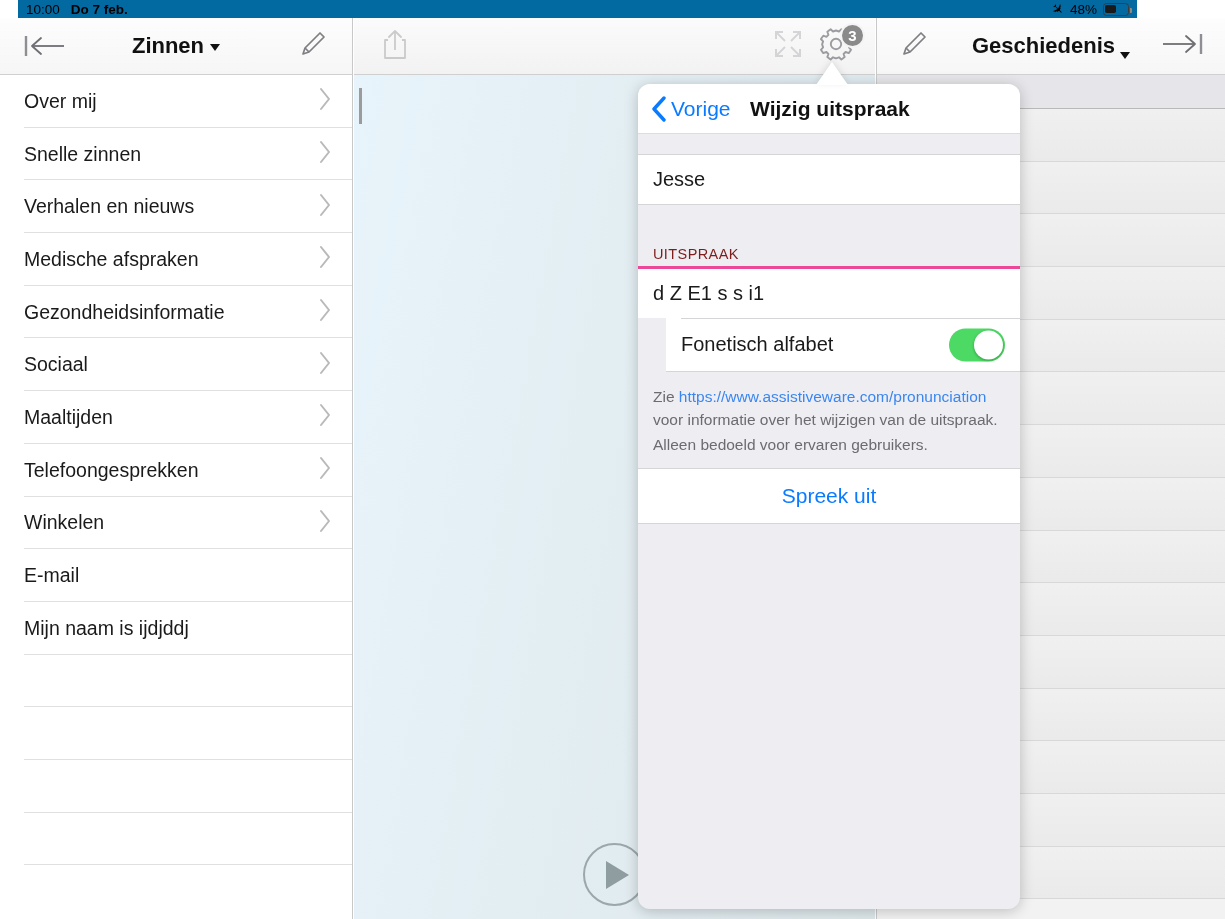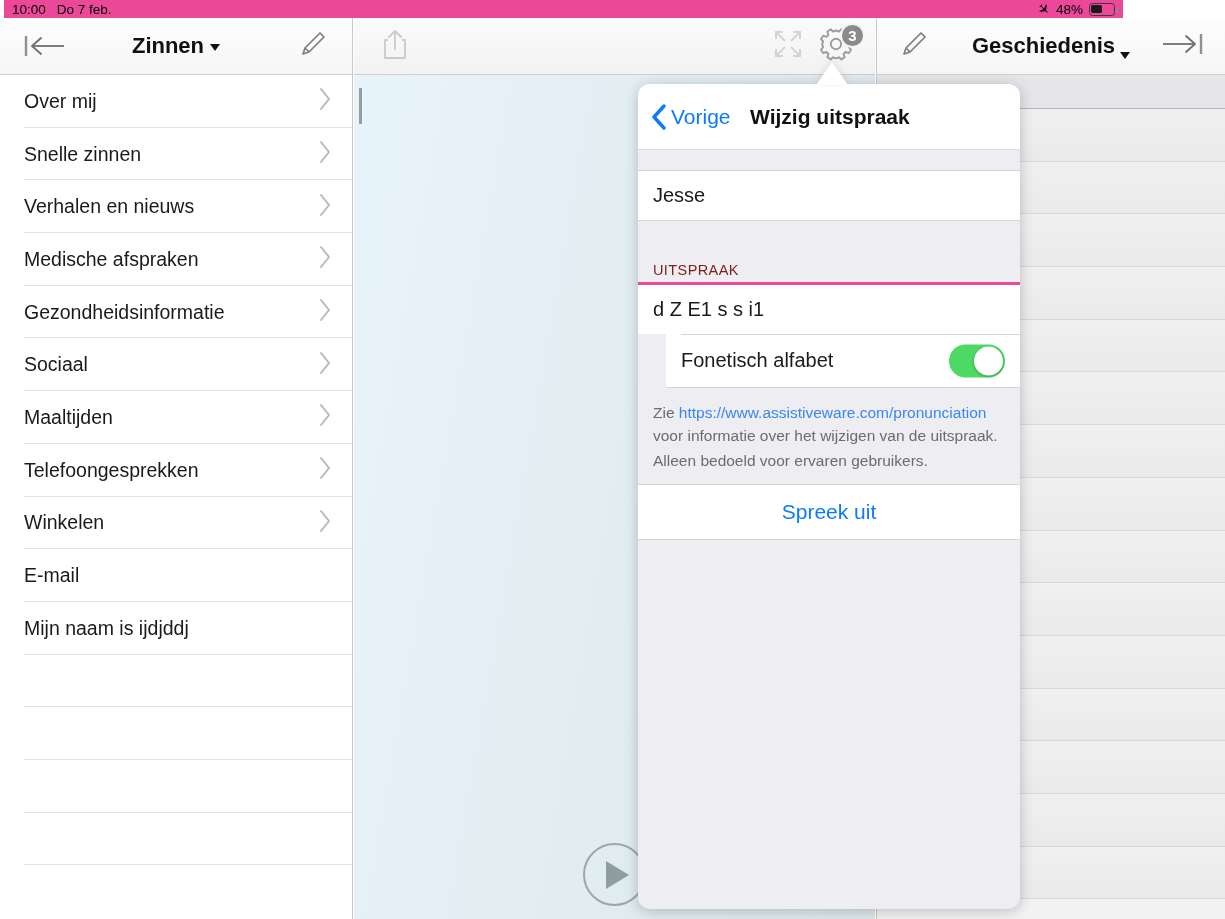--- a/index.html
+++ b/index.html
@@ -10,29 +10,29 @@
     overflow: hidden;
   }
   #app {
     position: relative;
     width: 1225px; height: 919px;
     background: #ffffff;
   }
 
   
   .statusbar {
-    position: absolute; top: 0; left: 4px;
+    position: absolute; top: 0; left: 18px;
     width: 1119px; height: 18px;
-    background: #ec4899;
+    background: #0369a1;
     display: flex; align-items: center;
     font-size: 13px; color: #000;
   }
   .sb-left { position: absolute; left: 8px; display: flex; align-items: baseline; gap: 11px; }
   .sb-time { font-weight: 400; font-size: 13.5px; }
-  .sb-date { font-weight: 400; font-size: 13.5px; }
+  .sb-date { font-weight: 700; font-size: 13.5px; }
   .sb-right {
     position: absolute; right: 8px;
     display: flex; align-items: center; gap: 6px;
     font-size: 13.5px;
   }
   .plane-icon { font-size: 14px; line-height: 1; transform: rotate(45deg); display:inline-block; }
   .battery {
     position: relative;
     width: 26px; height: 13px;
     border: 1.3px solid #3a3a3a;
@@ -219,21 +219,21 @@
     left: 816px; top: 62px;
     width: 0; height: 0;
     border-left: 16px solid transparent;
     border-right: 16px solid transparent;
     border-bottom: 23px solid #ffffff;
     z-index: 51;
     filter: drop-shadow(0 -2px 3px rgba(0,0,0,0.10));
   }
   .pop-header {
     position: relative;
-    height: 66px;
+    height: 50px;
     background: #ffffff;
     display: flex; align-items: center;
     border-bottom: 1px solid #dcdcdc;
   }
   .pop-back {
     display: flex; align-items: center; gap: 4px;
     margin-left: 13px;
     color: #0a7bff; font-size: 21px;
   }
   .pop-title {

